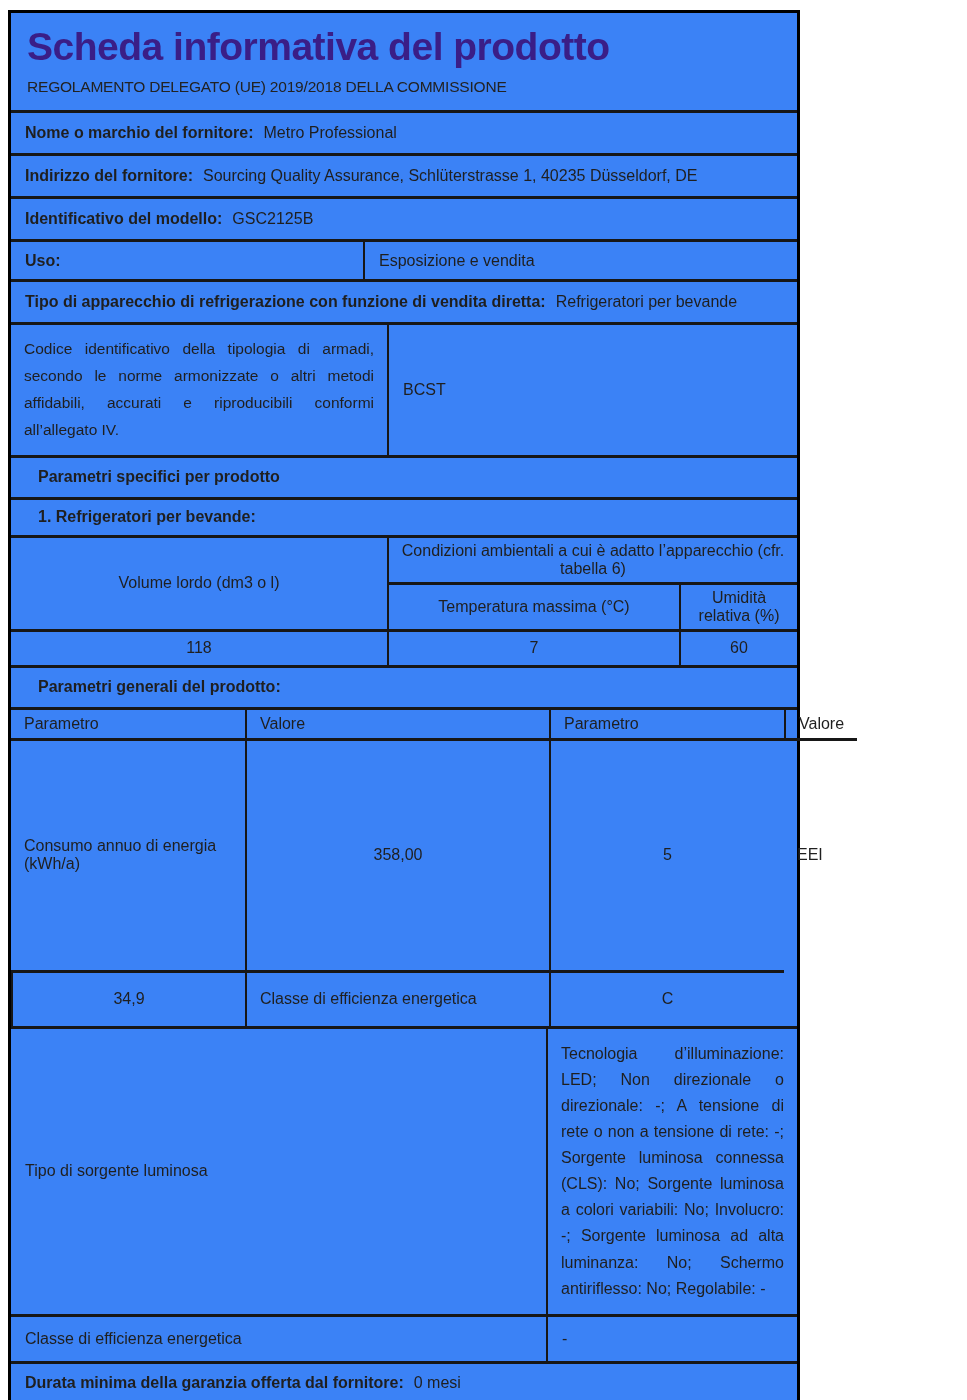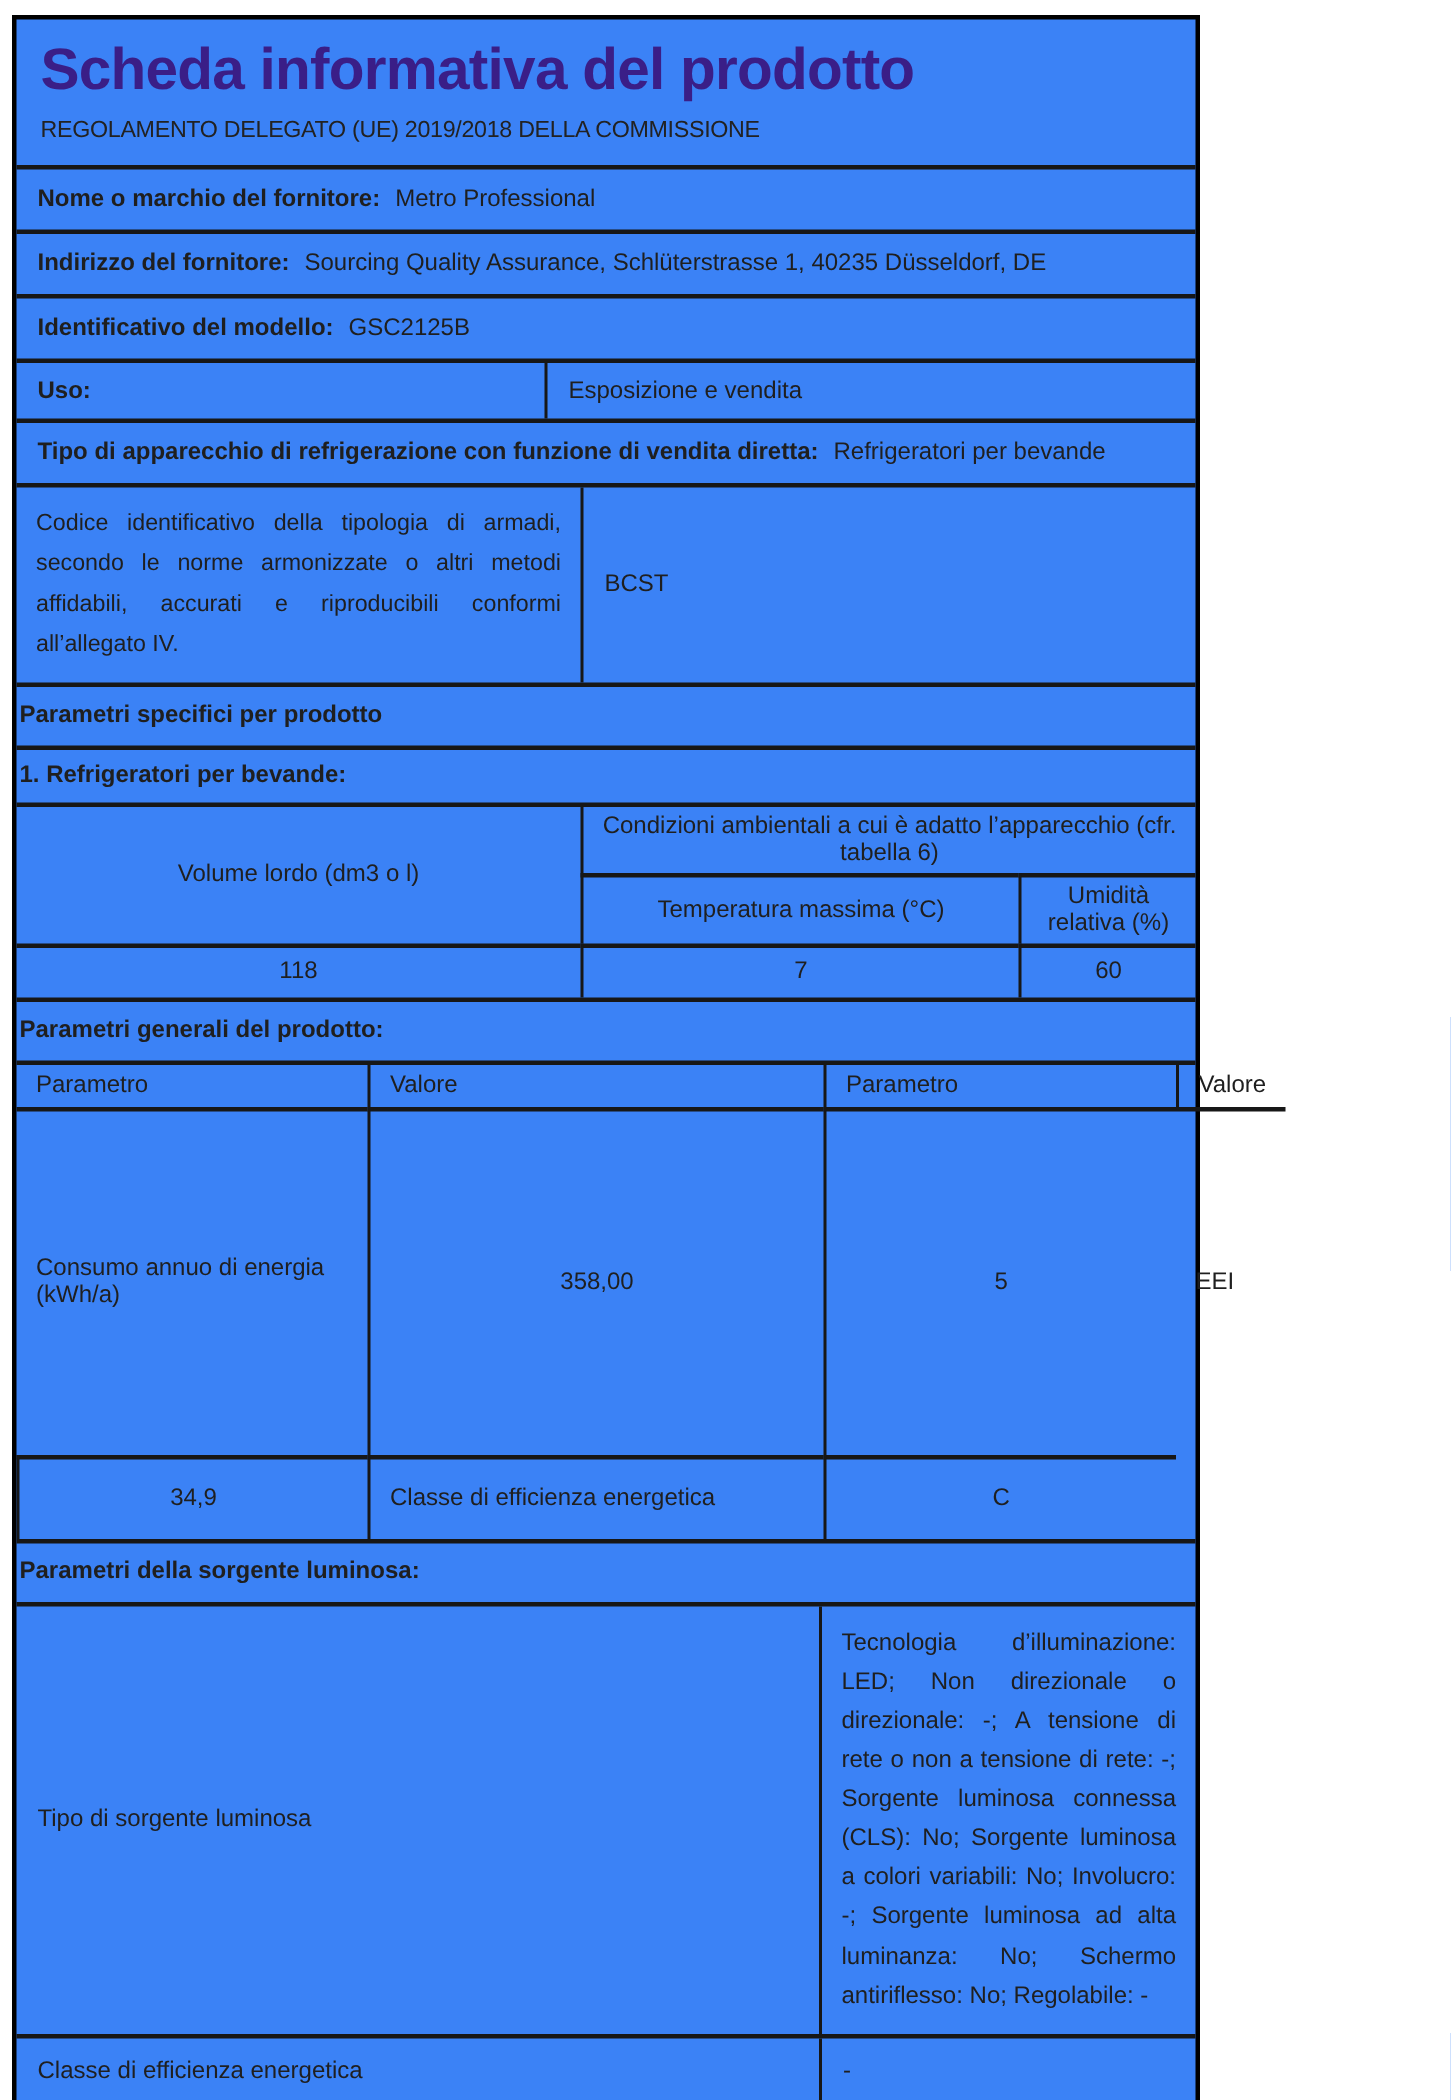--- a/index.html
+++ b/index.html
@@ -13,21 +13,21 @@
 
   .titleblock { padding:12px 16px 12px 16px; height:100px; }
   .title { font-size:39px; font-weight:bold; color:#3A1E87; letter-spacing:-0.5px; }
   .subtitle { font-size:15.5px; margin-top:9px; color:#222; letter-spacing:-0.2px; }
 
   .labelrow { min-height:43px; display:flex; align-items:center; padding:8px 14px;
     font-size:16px; }
   .lbl { font-weight:bold; }
   .val { margin-left:10px; font-weight:normal; }
 
-  .sectionrow { min-height:42px; display:flex; align-items:center; padding:4px 2px;
+  .sectionrow { min-height:42px; display:flex; align-items:center; padding:4px 27px;
     font-size:16px; font-weight:bold; }
 
   .grid2 { display:grid; }
   .uso-grid { grid-template-columns:352px 1fr; }
   .codice-grid { grid-template-columns:376px 1fr; }
   .luce-grid { grid-template-columns:535px 1fr; }
   .cell { padding:4px 14px; font-size:16px; display:flex; align-items:center; }
   .cell.bordered { border-left:2px solid #171717; }
   .cell.justified { display:block; text-align:justify; }
 
@@ -134,21 +134,20 @@
     </div>
     <div class="pcell valuecell" style="min-height:232px;">358,00</div>
     <div class="pcell valuecell" style="min-height:232px;">5</div>
 
     <div class="pcell first namecell" style="min-height:56px;">EEI</div>
     <div class="pcell valuecell" style="min-height:56px;">34,9</div>
     <div class="pcell namecell" style="min-height:56px;">Classe di efficienza energetica</div>
     <div class="pcell valuecell" style="min-height:56px;">C</div>
   </div>
 
-  <div class="hrow sectionrow">Parametri della sorgente luminosa:</div>
 
   <div class="hrow grid2 luce-grid">
     <div class="cell">
       <span>Tipo di sorgente luminosa</span>
     </div>
     <div class="cell bordered justified">Tecnologia d’illuminazione: LED; Non direzionale o direzionale: -; A tensione di rete o non a tensione di rete: -; Sorgente luminosa connessa (CLS): No; Sorgente luminosa a colori variabili: No; Involucro: -; Sorgente luminosa ad alta luminanza: No; Schermo antiriflesso: No; Regolabile: -</div>
   </div>
 
   <div class="hrow grid2 luce-grid classe-grid">
     <div class="cell" style="min-height:44px;">

